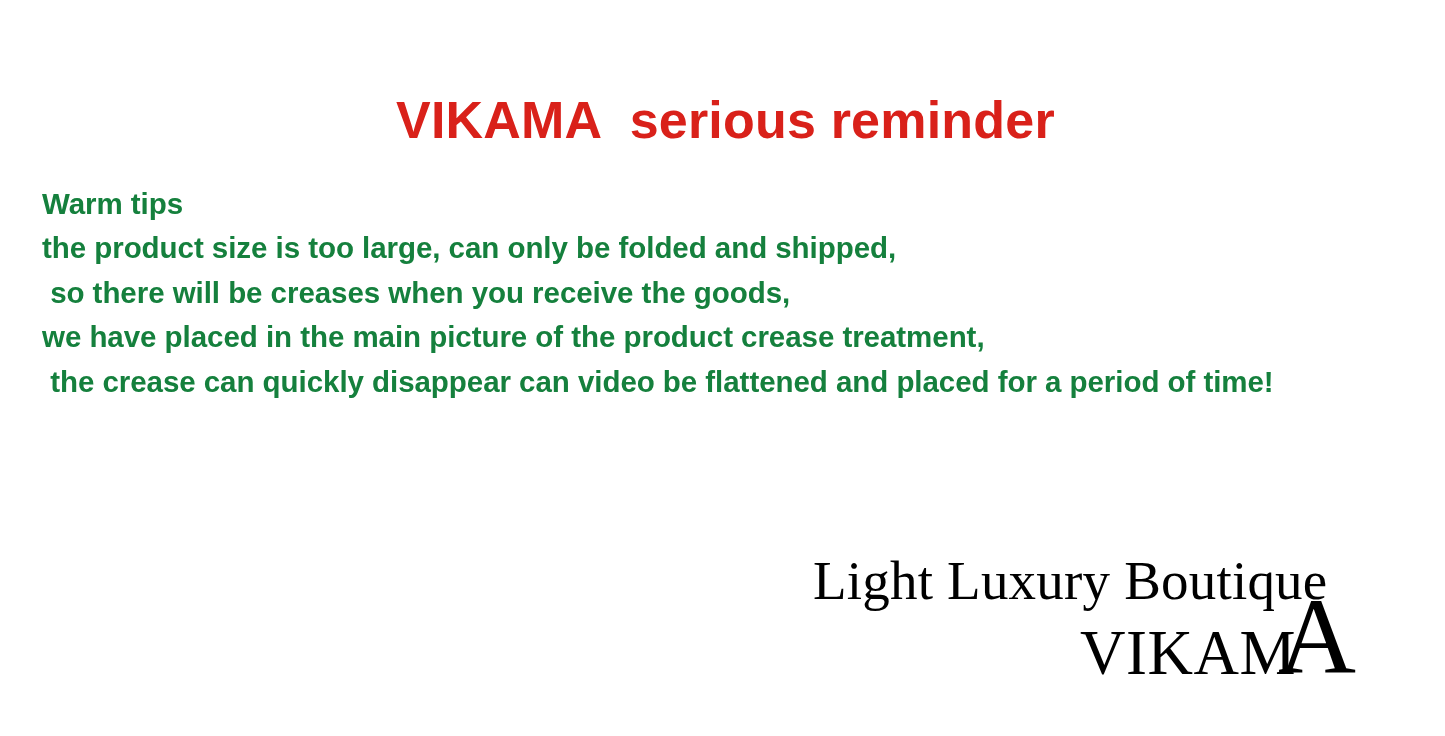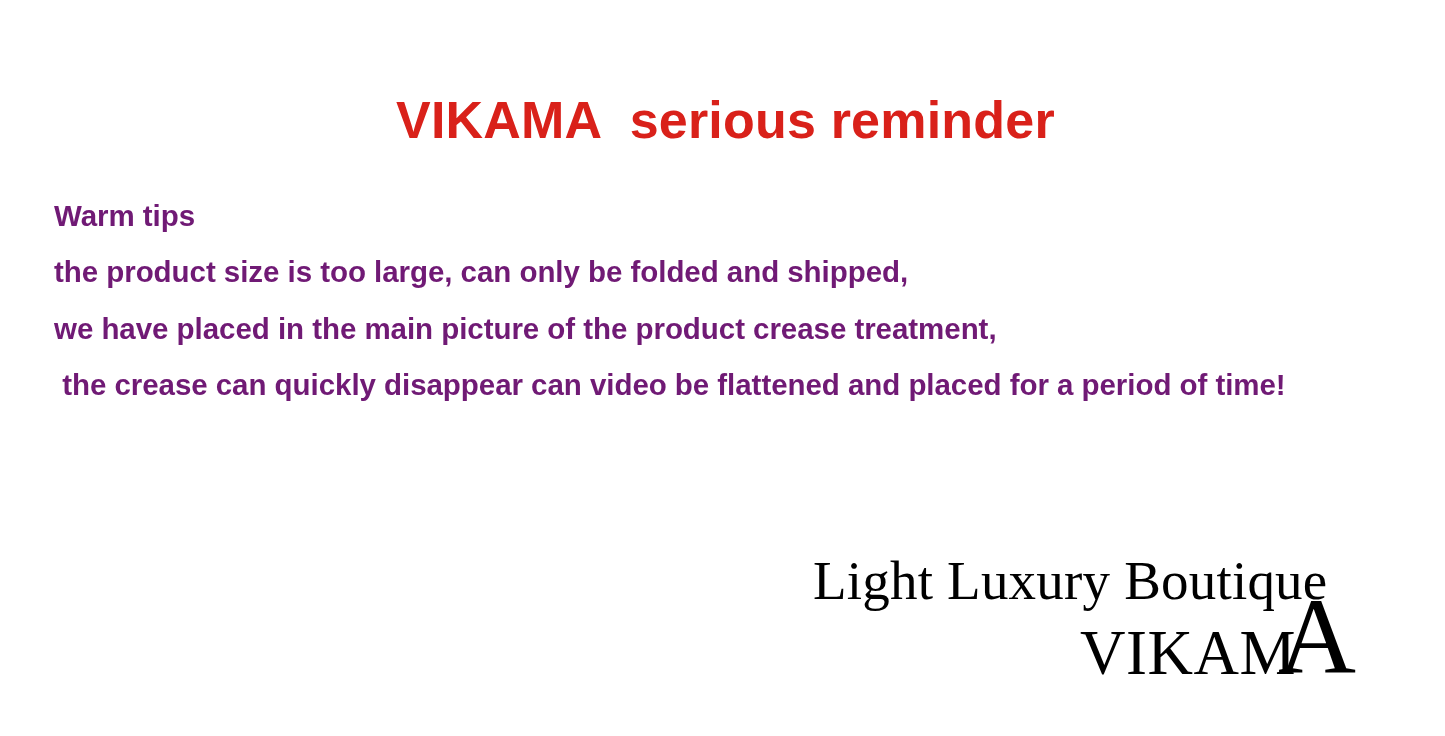--- a/index.html
+++ b/index.html
@@ -42,24 +42,24 @@
     position: absolute;
     left: 38px;
     top: 180px;
     width: 1400px;
   }
   .body-line {
     font-family: "Liberation Sans", sans-serif;
     font-weight: bold;
     font-size: 29.5px;
     line-height: 40.4px;
-    color: #701a75;
+    color: #15803d;
     white-space: pre;
     letter-spacing: -0.05px;
-    margin: 16px;
+    margin: 4px;
   }
   .sqm {
     font-family: "Liberation Serif", "DejaVu Serif", serif;
     font-weight: normal;
     font-size: 20px;
     vertical-align: 2px;
     letter-spacing: 0;
   }
 
   
@@ -112,20 +112,21 @@
 </head>
 <body>
 
 <div class="canvas">
 
   <h1 class="title">VIKAMA  serious reminder</h1>
 
   <div class="body-block">
     <p class="body-line">Warm tips</p>
     <p class="body-line">the product size is too large, can only be folded and shipped,</p>
+    <p class="body-line"> so there will be creases when you receive the goods,</p>
     <p class="body-line">we have placed in the main picture of the product crease treatment,</p>
     <p class="body-line"> the crease can quickly disappear can video be flattened and placed for a period of time!</p>
   </div>
 
   <div class="logo">
     <p class="logo-tagline">Light Luxury Boutique</p>
     <p class="logo-brand">VIKAM</p>
     <p class="logo-initial">A</p>
   </div>
 

